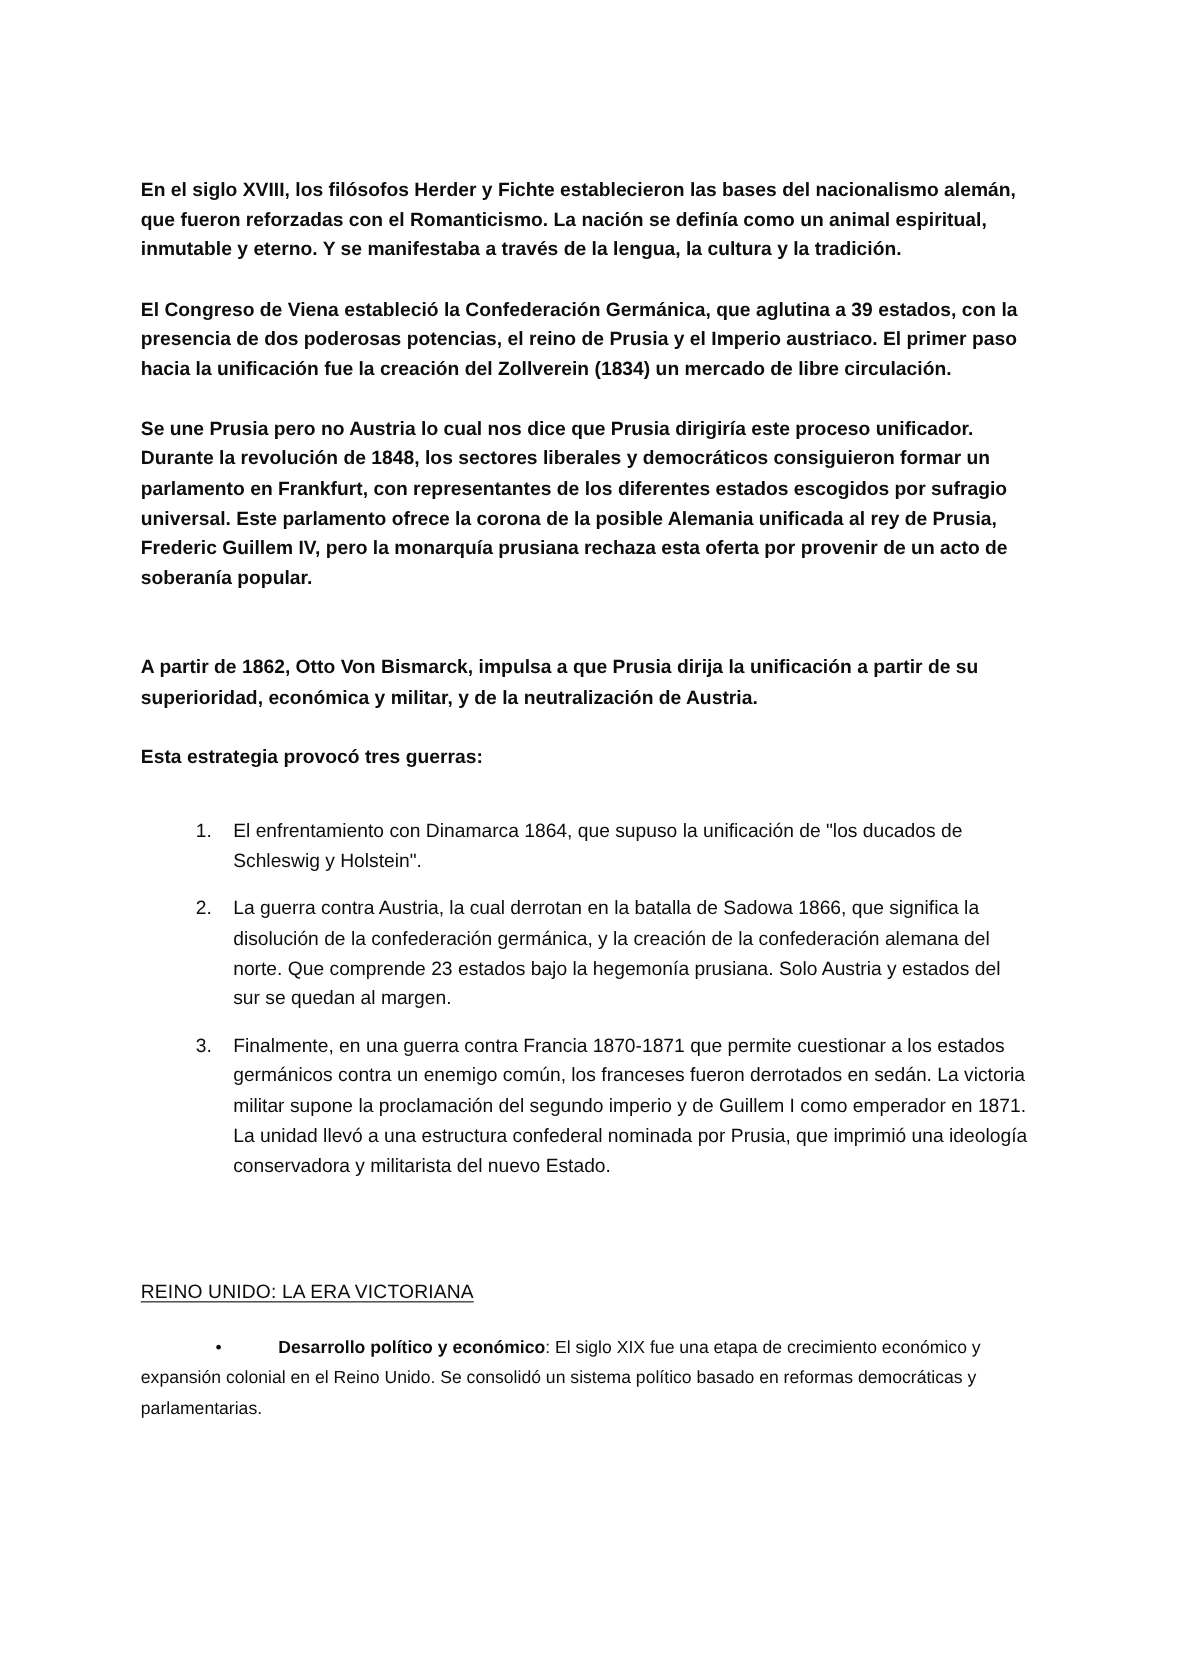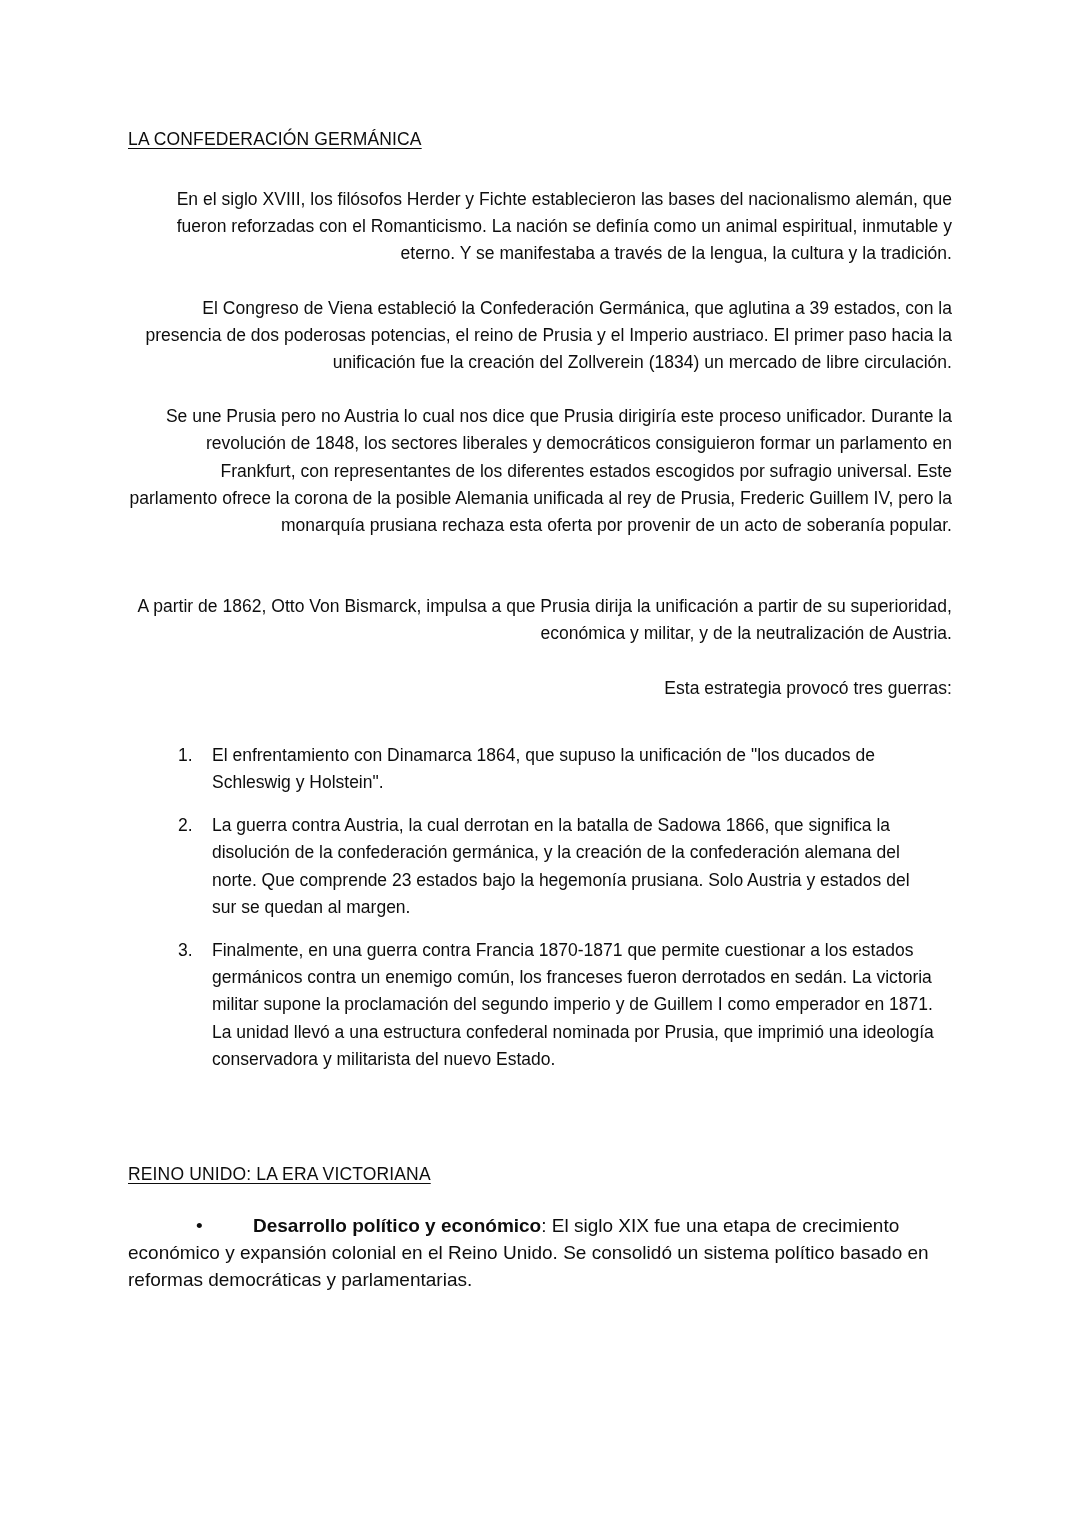--- a/index.html
+++ b/index.html
@@ -46,24 +46,24 @@
     font-weight: 700;
     line-height: 27px;
     letter-spacing: 0.1px;
     margin: 0;
     white-space: nowrap;
   }
 
   
   p.body {
     font-size: 17.5px;
-    font-weight: 400;
+    font-weight: 700;
     line-height: 27.2px;
     margin: 0;
-    text-align: right;
+    text-align: left;
     letter-spacing: 0.02px;
   }
 
   
   .gap-27 { height: 27px; }
   .gap-24 { height: 24px; }
   .gap-20 { height: 20px; }
   .gap-33 { height: 33px; }
   .gap-52 { height: 52px; }
 
@@ -88,21 +88,21 @@
     position: absolute;
     left: 34px;
     top: 0;
     font-size: 17.5px;
     line-height: 27.2px;
     font-weight: 400;
   }
 
   
   p.bullet-para {
-    font-size: 19px;
+    font-size: 16px;
     line-height: 27.2px;
     font-weight: 400;
     margin: 0;
     text-indent: 0;
   }
   .bullet-glyph {
     display: inline-block;
     width: 68px;
     text-align: left;
     padding-left: 68px;
@@ -113,21 +113,20 @@
     width: 57px;
   }
   .strong { font-weight: 700; }
 </style>
 </head>
 <body>
 
 <div class="page">
   <div class="content">
 
-    <h2 class="h-underline">LA CONFEDERACIÓN GERMÁNICA</h2>
 
     <div class="gap-33"></div>
 
     <p class="body">En el siglo XVIII, los filósofos Herder y Fichte establecieron las bases del nacionalismo alemán, que fueron reforzadas con el Romanticismo. La nación se definía como un animal espiritual, inmutable y eterno. Y se manifestaba a través de la lengua, la cultura y la tradición.</p>
 
     <div class="gap-27"></div>
 
     <p class="body">El Congreso de Viena estableció la Confederación Germánica, que aglutina a 39 estados, con la presencia de dos poderosas potencias, el reino de Prusia y el Imperio austriaco. El primer paso hacia la unificación fue la creación del Zollverein (1834) un mercado de libre circulación.</p>
 
     <div class="gap-27"></div>

